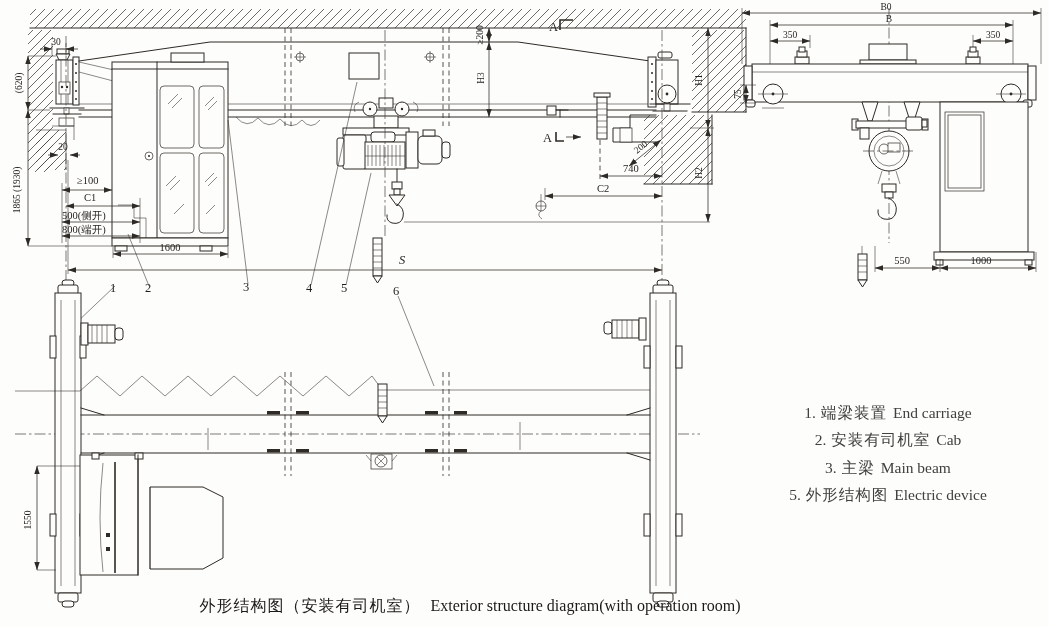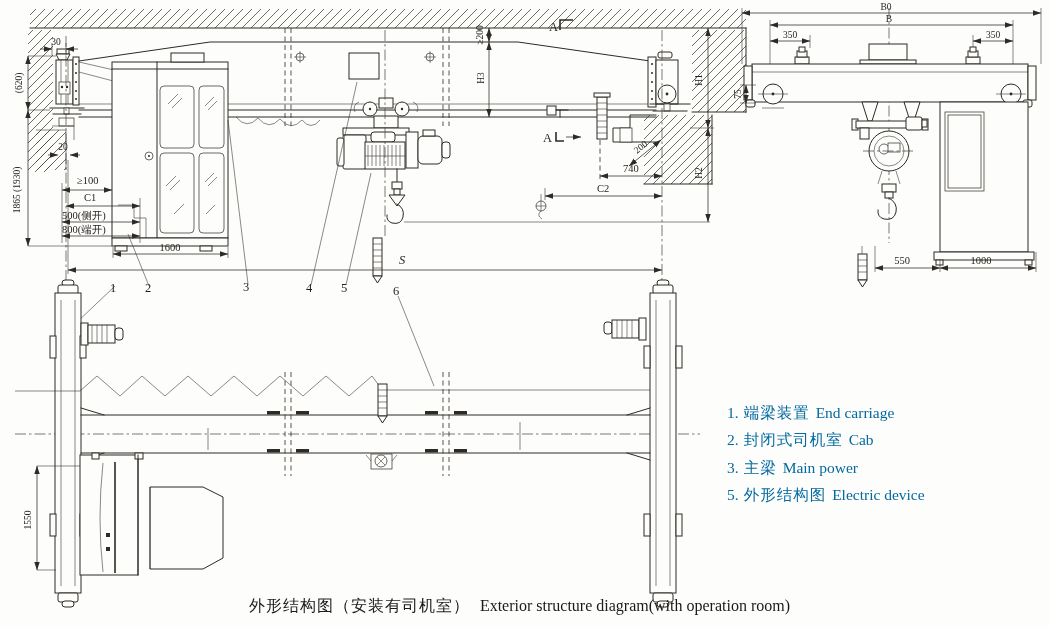--- a/index.html
+++ b/index.html
@@ -12,25 +12,25 @@
   svg .fwt{fill:#fdfdfb;stroke:#2e2a26;stroke-width:.7}
   svg .cl{stroke:#44403a;stroke-width:.7;fill:none;stroke-dasharray:11 3 2.5 3}
   svg .dsh{stroke:#2e2a26;stroke-width:.8;fill:none;stroke-dasharray:5 3.5}
   svg .dim{stroke:#2e2a26;stroke-width:.75;fill:none}
   svg .hv{fill:url(#hat);stroke:none}
   svg .bk{fill:#2e2a26;stroke:none}
   svg text{font-family:"Liberation Serif","DejaVu Serif",serif;fill:#211f1c}
   svg .dt{font-size:10.5px}
   svg .dts{font-size:9.5px}
   svg .co{font-size:12.5px}
-  .legend{position:absolute;left:727px;top:399px;width:322px;font-size:15.5px;color:#0369a1;}
+  .legend{position:absolute;left:727px;top:399px;width:322px;font-size:15.5px;color:#404040;text-align:center;}
   .lg-item{height:27.4px;line-height:27.4px;white-space:nowrap;}
   .lg-item .num{margin-right:5px;}
   .lg-item .zh{margin-right:6px;letter-spacing:1px;}
-  .caption{position:absolute;left:150px;top:596px;width:640px;text-align:right;
+  .caption{position:absolute;left:150px;top:596px;width:640px;text-align:center;
            font-size:16px;color:#1c1a17;white-space:nowrap;}
   .caption .zh{letter-spacing:1px;margin-right:10px;}
 </style>
 </head>
 <body>
 
 <div class="page">
 
 <svg width="1049" height="627" viewBox="0 0 1049 627">
 <defs>
@@ -555,24 +555,24 @@
   </g>
 </g>
 </svg>
 
 
 <div class="legend">
   <div class="lg-item">
     <span class="num">1.</span><span class="zh">端梁装置</span><span class="en">End carriage</span>
   </div>
   <div class="lg-item">
-    <span class="num">2.</span><span class="zh">封闭式司机室</span><span class="en">Cab</span>
+    <span class="num">2.</span><span class="zh">安装有司机室</span><span class="en">Cab</span>
   </div>
   <div class="lg-item">
-    <span class="num">3.</span><span class="zh">主梁</span><span class="en">Main power</span>
+    <span class="num">3.</span><span class="zh">主梁</span><span class="en">Main beam</span>
   </div>
   <div class="lg-item">
     <span class="num">5.</span><span class="zh">外形结构图</span><span class="en">Electric device</span>
   </div>
 </div>
 
 
 <div class="caption">
   <span class="zh">外形结构图（安装有司机室）</span><span class="en">Exterior structure diagram(with operation room)</span>
 </div>

